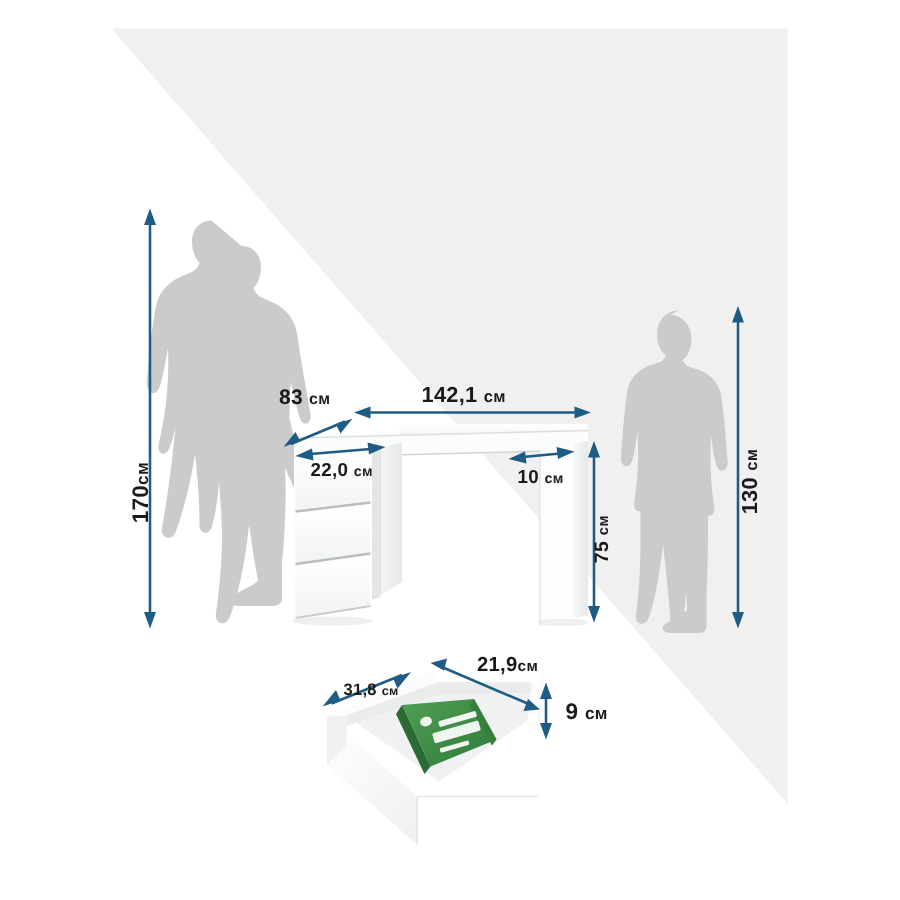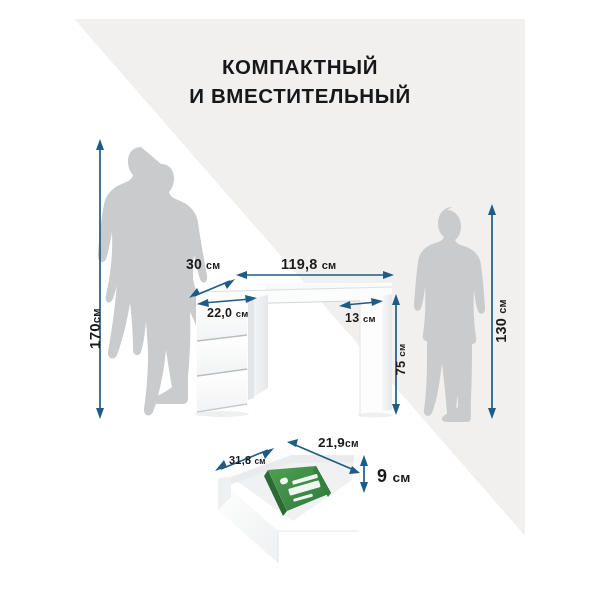--- a/index.html
+++ b/index.html
@@ -178,58 +178,54 @@
       <line x1="293" y1="444" x2="354" y2="470"></line>
       <polygon points="287,442 298,439 296,447" fill="#1f5c85" stroke="none"></polygon>
       <polygon points="360,473 349,474 352,466" fill="#1f5c85" stroke="none"></polygon>
 
       <line x1="364" y1="461" x2="364" y2="487"></line>
       <polygon points="364,455 360,466 368,466" fill="#1f5c85" stroke="none"></polygon>
       <polygon points="364,493 360,482 368,482" fill="#1f5c85" stroke="none"></polygon>
     </g>
   </svg>
 
-  <div class="title">
-    <div>КОМПАКТНЫЙ</div>
-    <div>И ВМЕСТИТЕЛЬНЫЙ</div>
-  </div>
 
   <div class="lbl vert" style="left:74px;top:320px;font-size:15px;transform:rotate(-90deg);">
     <span>170</span><span class="u">см</span>
   </div>
 
   <div class="lbl" style="left:186px;top:256px;font-size:14px;">
-    <span>30</span> <span class="u">см</span>
+    <span>83</span> <span class="u">см</span>
   </div>
 
   <div class="lbl" style="left:281px;top:256px;font-size:14.5px;">
-    <span>119,8</span> <span class="u">см</span>
+    <span>142,1</span> <span class="u">см</span>
   </div>
 
   <div class="lbl" style="left:207px;top:306px;font-size:12.5px;">
     <span>22,0</span> <span class="u">см</span>
   </div>
 
   <div class="lbl" style="left:345px;top:311px;font-size:12.5px;">
-    <span>13</span> <span class="u">см</span>
+    <span>10</span> <span class="u">см</span>
   </div>
 
   <div class="lbl vert" style="left:385px;top:352px;font-size:13px;transform:rotate(-90deg);">
     <span>75</span> <span class="u">см</span>
   </div>
 
   <div class="lbl vert" style="left:479px;top:313px;font-size:14.5px;transform:rotate(-90deg);">
     <span>130</span> <span class="u">см</span>
   </div>
 
   <div class="lbl" style="left:229px;top:454px;font-size:11px;">
     <span>31,8</span> <span class="u">см</span>
   </div>
 
   <div class="lbl" style="left:318px;top:435px;font-size:13.5px;">
     <span>21,9</span><span class="u">см</span>
   </div>
 
-  <div class="lbl" style="left:377px;top:466px;font-size:18px;">
+  <div class="lbl" style="left:377px;top:466px;font-size:15px;">
     <span>9</span> <span class="u">см</span>
   </div>
 
 </div>
 
 </body></html>

